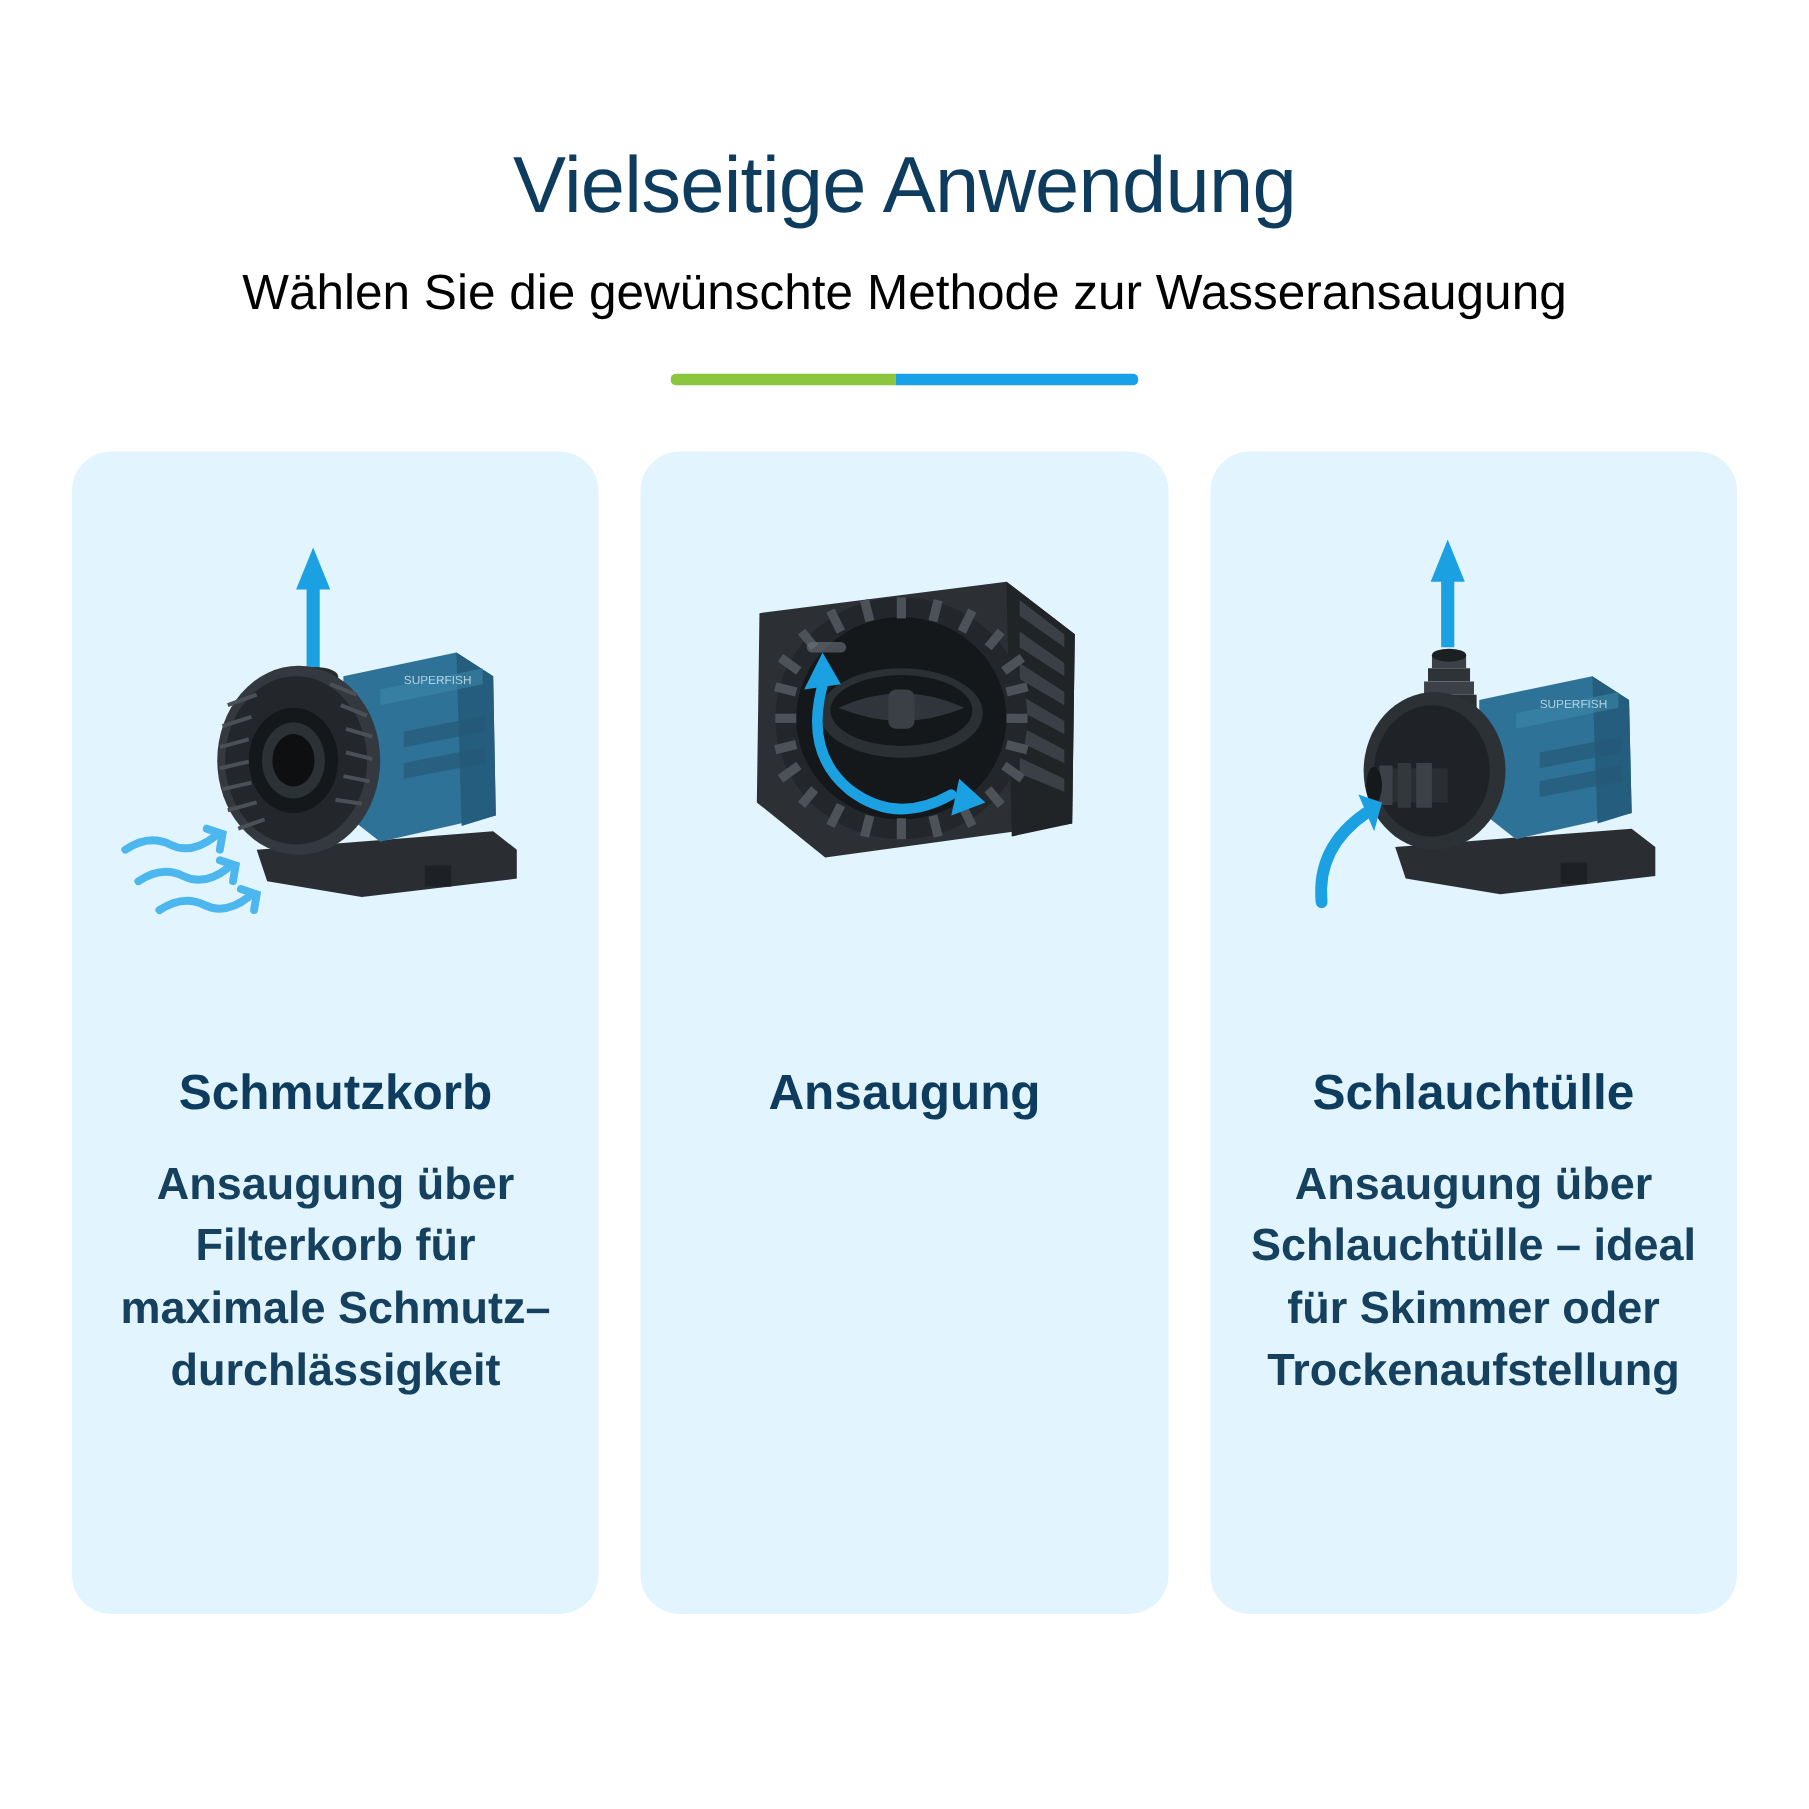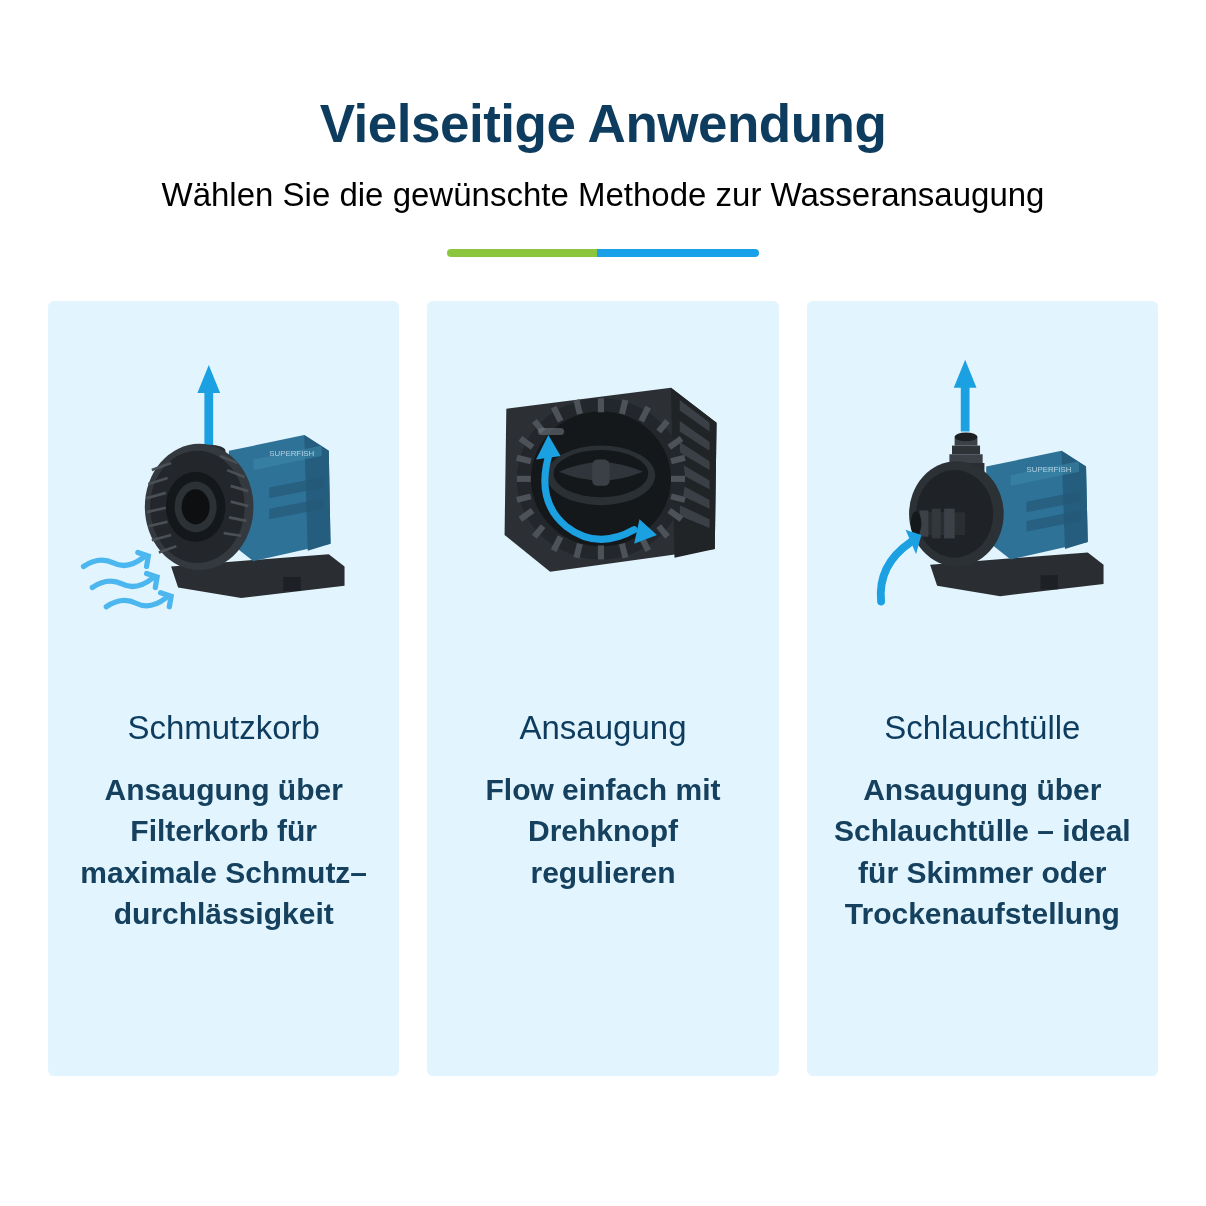--- a/index.html
+++ b/index.html
@@ -17,21 +17,21 @@
   .page {
     position: relative;
     width: 1206px;
     height: 1206px;
     box-sizing: border-box;
     padding: 95px 30px 0 30px;
   }
   .headline {
     text-align: center;
     font-size: 53px;
-    font-weight: bold;
+    font-weight: normal;
     letter-spacing: -0.5px;
     color: #0d3c5e;
     line-height: 1.1;
     margin: 0;
   }
   .subheadline {
     text-align: center;
     font-size: 33px;
     font-weight: normal;
     color: #000000;
@@ -57,36 +57,36 @@
   .cards {
     display: flex;
     gap: 28px;
     margin-top: 44px;
     padding: 0 18px;
     align-items: stretch;
   }
   .card {
     flex: 1 1 0;
     background: #e2f4fd;
-    border-radius: 6px;
+    border-radius: 26px;
     padding: 26px 18px 40px 18px;
     box-sizing: border-box;
     min-height: 775px;
     display: flex;
     flex-direction: column;
     align-items: center;
   }
   .art {
     height: 330px;
     width: 100%;
     position: relative;
   }
   .card-title {
     font-size: 33px;
-    font-weight: normal;
+    font-weight: bold;
     color: #0d3c5e;
     text-align: center;
     margin: 52px 0 0 0;
     line-height: 1.15;
   }
   .card-desc {
     font-size: 30px;
     color: #15415f;
     text-align: center;
     line-height: 1.38;
@@ -225,21 +225,20 @@
           <g fill="none" stroke="#1ba1e2" stroke-width="8" stroke-linecap="round">
             <path d="M120 118 q-18 56 18 86 q36 28 78 4"></path>
           </g>
           <path d="M118 100 l14 24 l-28 4 z" fill="#1ba1e2"></path>
           <path d="M222 196 l-6 28 l26 -10 z" fill="#1ba1e2"></path>
 
           <rect x="106" y="92" width="30" height="8" rx="4" fill="#5a6view" fill-opacity="0.6" style="fill:#6d757c"></rect>
         </svg>
       </div>
       <h2 class="card-title">Ansaugung</h2>
-      <p class="card-desc">Flow einfach mit Drehknopf regulieren</p>
     </div>
 
     <div class="card">
       <div class="art">
         <svg viewBox="0 0 360 330" width="100%" height="330" aria-hidden="true">
 
           <g>
             <path d="M160 14 L147 46 L155 46 L155 96 L165 96 L165 46 L173 46 Z" fill="#1ba1e2"></path>
           </g>
 

